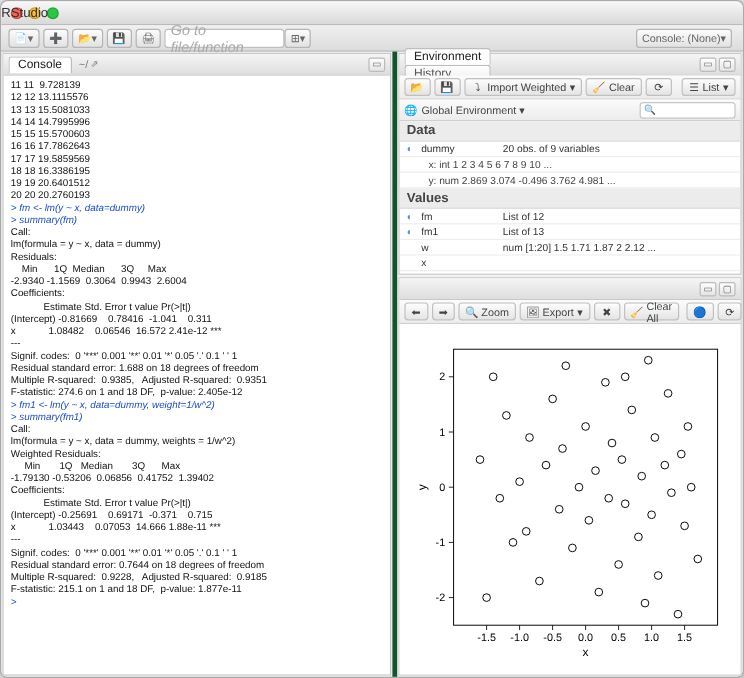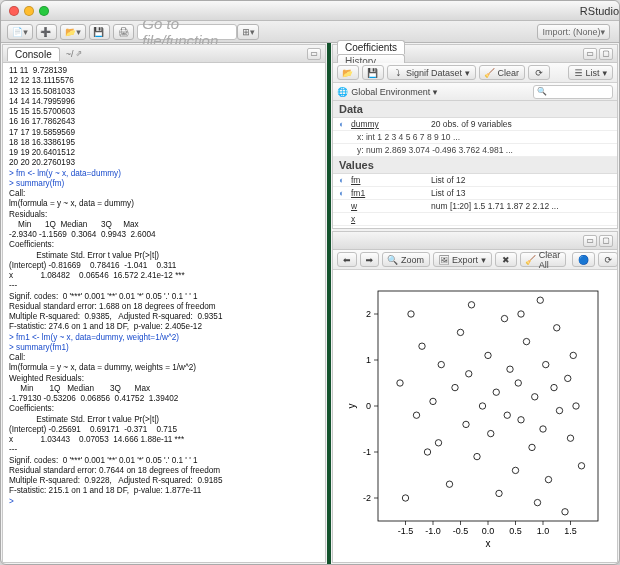--- a/index.html
+++ b/index.html
@@ -2,44 +2,44 @@
 <html><head>
 <meta charset="utf-8">
 <style>
 * { margin:0; padding:0; box-sizing:border-box; font-family: "Lucida Grande", Helvetica, Arial, sans-serif; }
 body { background:#e6e6e6; width:620px; height:565px; overflow:hidden; font-size:9px; }
 .window { position:absolute; inset:0; background:#f2f2f2; border:1px solid #aaa; border-radius:6px; box-shadow:1px 2px 8px rgba(0,0,0,.25); display:flex; flex-direction:column; }
 .titlebar { height:20px; background:linear-gradient(#f8f8f8,#d9d9d9); border-bottom:1px solid #bbb; border-radius:6px 6px 0 0; position:relative; display:flex; align-items:center; }
 .lights { display:flex; gap:5px; margin-left:8px; }
 .light { width:10px; height:10px; border-radius:50%; border:1px solid rgba(0,0,0,.2); }
 .red { background:#ff5f57; } .yellow { background:#ffbd2e; } .green { background:#28c940; }
-.title { position:absolute; left:0; right:0; text-align:right; font-size:11px; color:#333; pointer-events:none; }
+.title { position:absolute; left:0; right:0; text-align:left; font-size:11px; color:#333; pointer-events:none; }
 .topbar { height:22px; background:linear-gradient(#f0f0f0,#dcdcdc); border-bottom:1px solid #b5b5b5; display:flex; align-items:center; padding:0 6px; }
 .tbtn { height:16px; min-width:18px; padding:0 4px; background:linear-gradient(#fcfcfc,#e2e2e2); border:1px solid #b5b5b5; border-radius:3px; margin-right:3px; display:inline-flex; align-items:center; justify-content:center; color:#666; font-size:9px; }
-.tinput { flex: 0 0 100px; height:16px; border:1px solid #c0c0c0; border-radius:3px; background:#fff; padding:0 4px; color:#aaa; font-style:italic; font-size:15px; display:flex; align-items:center; }
+.tinput { flex: 0 0 100px; height:16px; border:1px solid #c0c0c0; border-radius:3px; background:#fff; padding:0 4px; color:#aaa; font-style:italic; font-size:12px; display:flex; align-items:center; }
 .topbar .spacer { flex:1; }
 .panes { flex:1; display:flex; min-height:0; }
 .col { display:flex; flex-direction:column; min-width:0; }
 .colL { flex:0 0 330px; border-right:4px solid #14532d; }
 .colR { flex:1; }
 .pane { background:#fff; border:1px solid #c8c8c8; margin:1px; display:flex; flex-direction:column; min-height:0; }
 .pheader { height:18px; background:linear-gradient(#f5f5f5,#dedede); border-bottom:1px solid #c8c8c8; display:flex; align-items:center; padding:0 4px; }
 .tab { background:linear-gradient(#fff,#eee); border:1px solid #bdbdbd; border-bottom:none; border-radius:3px 3px 0 0; padding:1px 7px; margin-right:2px; font-size:10px; color:#555; }
 .tab.active { background:#fff; color:#222; }
 .pheader .sp { flex:1; }
 .minbtn { width:14px; height:12px; border:1px solid #bbb; background:linear-gradient(#fefefe,#e4e4e4); border-radius:2px; display:flex; align-items:center; justify-content:center; font-size:8px; color:#666; margin-left:2px; }
 .toolbar { height:20px; background:linear-gradient(#fbfbfb,#ececec); border-bottom:1px solid #d0d0d0; display:flex; align-items:center; padding:0 4px; gap:3px; }
 .tool { height:15px; padding:0 5px; background:linear-gradient(#fdfdfd,#e4e4e4); border:1px solid #c0c0c0; border-radius:3px; display:inline-flex; align-items:center; gap:3px; font-size:9px; color:#444; }
 .tool .ico { width:10px; height:10px; display:inline-flex; align-items:center; justify-content:center; }
 .consoleBody { flex:1; overflow:hidden; padding:3px 6px; font-family: Menlo, Monaco, monospace; font-size:8.2px; line-height:1.25; color:#111; white-space:pre; }
-.consoleBody .blue { color:#1a4ccc; }
+.consoleBody .blue { color:#1a4ccc;font-style:italic; }
 .envBody { flex:1; overflow:auto; font-family: Menlo, Monaco, monospace; font-size:8.5px; }
 .env-section { background:#ececec; color:#444; font-weight:bold; padding:2px 6px; border-bottom:1px solid #dcdcdc; font-family:"Lucida Grande", sans-serif; font-size:11px; }
 .env-row { display:flex; padding:1px 6px; border-bottom:1px solid #eee; }
-.env-row .k { width:80px; color:#333;text-decoration:underline; }
+.env-row .k { width:68px; color:#333; }
 .env-row .v { flex:1; color:#333; }
 .env-row .exp { width:12px; color:#5a8dd6; }
 .env-sub { padding-left:24px; color:#444; }
 .search { flex:0 0 80px; height:14px; border:1px solid #c6c6c6; border-radius:3px; background:#fff; display:flex; align-items:center; padding:0 3px; color:#aaa; font-size:8px; }
 .plotArea { flex:1; display:flex; align-items:center; justify-content:center; background:#fff; padding:5px; }
 svg { font-family: Helvetica, Arial, sans-serif; }
 </style>
 </head>
 <body>
 
@@ -55,56 +55,56 @@
 
   <div class="topbar">
     <div class="tbtn">📄▾</div>
     <div class="tbtn">➕</div>
     <div class="tbtn">📂▾</div>
     <div class="tbtn">💾</div>
     <div class="tbtn">🖨</div>
     <div class="tinput">Go to file/function</div>
     <div class="tbtn">⊞▾</div>
     <div class="spacer"></div>
-    <div class="tbtn"><span>Import: (None)</span> ▾</div>
+    <div class="tbtn"><span>Console: (None)</span> ▾</div>
   </div>
 
   <div class="panes">
     <div class="col colL">
       <div class="pane" style="flex:1">
         <div class="pheader">
           <div class="tab active">Console</div>
           <span style="font-size:9px;color:#777;margin-left:4px">~/</span>
           <span style="font-size:8px;color:#888;margin-left:2px">⇗</span>
           <div class="sp"></div>
           <div class="minbtn">▭</div>
         </div>
         <div class="consoleBody" id="console-body"><div>11 11  9.728139</div><div>12 12 13.1115576</div><div>13 13 15.5081033</div><div>14 14 14.7995996</div><div>15 15 15.5700603</div><div>16 16 17.7862643</div><div>17 17 19.5859569</div><div>18 18 16.3386195</div><div>19 19 20.6401512</div><div>20 20 20.2760193</div><div class="blue">&gt; fm &lt;- lm(y ~ x, data=dummy)</div><div class="blue">&gt; summary(fm)</div><div></div><div>Call:</div><div>lm(formula = y ~ x, data = dummy)</div><div></div><div>Residuals:</div><div>    Min      1Q  Median      3Q     Max </div><div>-2.9340 -1.1569  0.3064  0.9943  2.6004 </div><div></div><div>Coefficients:</div><div>            Estimate Std. Error t value Pr(&gt;|t|)    </div><div>(Intercept) -0.81669    0.78416  -1.041    0.311    </div><div>x            1.08482    0.06546  16.572 2.41e-12 ***</div><div>---</div><div>Signif. codes:  0 '***' 0.001 '**' 0.01 '*' 0.05 '.' 0.1 ' ' 1</div><div></div><div>Residual standard error: 1.688 on 18 degrees of freedom</div><div>Multiple R-squared:  0.9385,	Adjusted R-squared:  0.9351 </div><div>F-statistic: 274.6 on 1 and 18 DF,  p-value: 2.405e-12</div><div></div><div class="blue">&gt; fm1 &lt;- lm(y ~ x, data=dummy, weight=1/w^2)</div><div class="blue">&gt; summary(fm1)</div><div></div><div>Call:</div><div>lm(formula = y ~ x, data = dummy, weights = 1/w^2)</div><div></div><div>Weighted Residuals:</div><div>     Min       1Q   Median       3Q      Max </div><div>-1.79130 -0.53206  0.06856  0.41752  1.39402 </div><div></div><div>Coefficients:</div><div>            Estimate Std. Error t value Pr(&gt;|t|)    </div><div>(Intercept) -0.25691    0.69171  -0.371    0.715    </div><div>x            1.03443    0.07053  14.666 1.88e-11 ***</div><div>---</div><div>Signif. codes:  0 '***' 0.001 '**' 0.01 '*' 0.05 '.' 0.1 ' ' 1</div><div></div><div>Residual standard error: 0.7644 on 18 degrees of freedom</div><div>Multiple R-squared:  0.9228,	Adjusted R-squared:  0.9185 </div><div>F-statistic: 215.1 on 1 and 18 DF,  p-value: 1.877e-11</div><div></div><div class="blue">&gt; </div></div>
       </div>
     </div>
 
     <div class="col colR">
       <div class="pane" style="flex:0 0 185px">
         <div class="pheader">
           <div id="env-tabs">
-              <div class="tab active">Coefficients</div>
+              <div class="tab active">Environment</div>
               <div class="tab">History</div>
             </div>
           <div class="sp"></div>
           <div class="minbtn">▭</div>
           <div class="minbtn">▢</div>
         </div>
         <div class="toolbar">
           <div class="tool">
               <span class="ico">📂</span>
             </div>
           <div class="tool">
               <span class="ico">💾</span>
             </div>
-          <div class="tool"><span class="ico">⤵</span><span>Signif Dataset</span> ▾</div>
+          <div class="tool"><span class="ico">⤵</span><span>Import Weighted</span> ▾</div>
           <div class="tool">
               <span class="ico">🧹</span>
               <span>Clear</span>
             </div>
           <div class="tool">
               <span class="ico">⟳</span>
             </div>
           <div class="sp" style="flex:1"></div>
           <div class="tool">☰ <span>List</span> ▾</div>
         </div>

